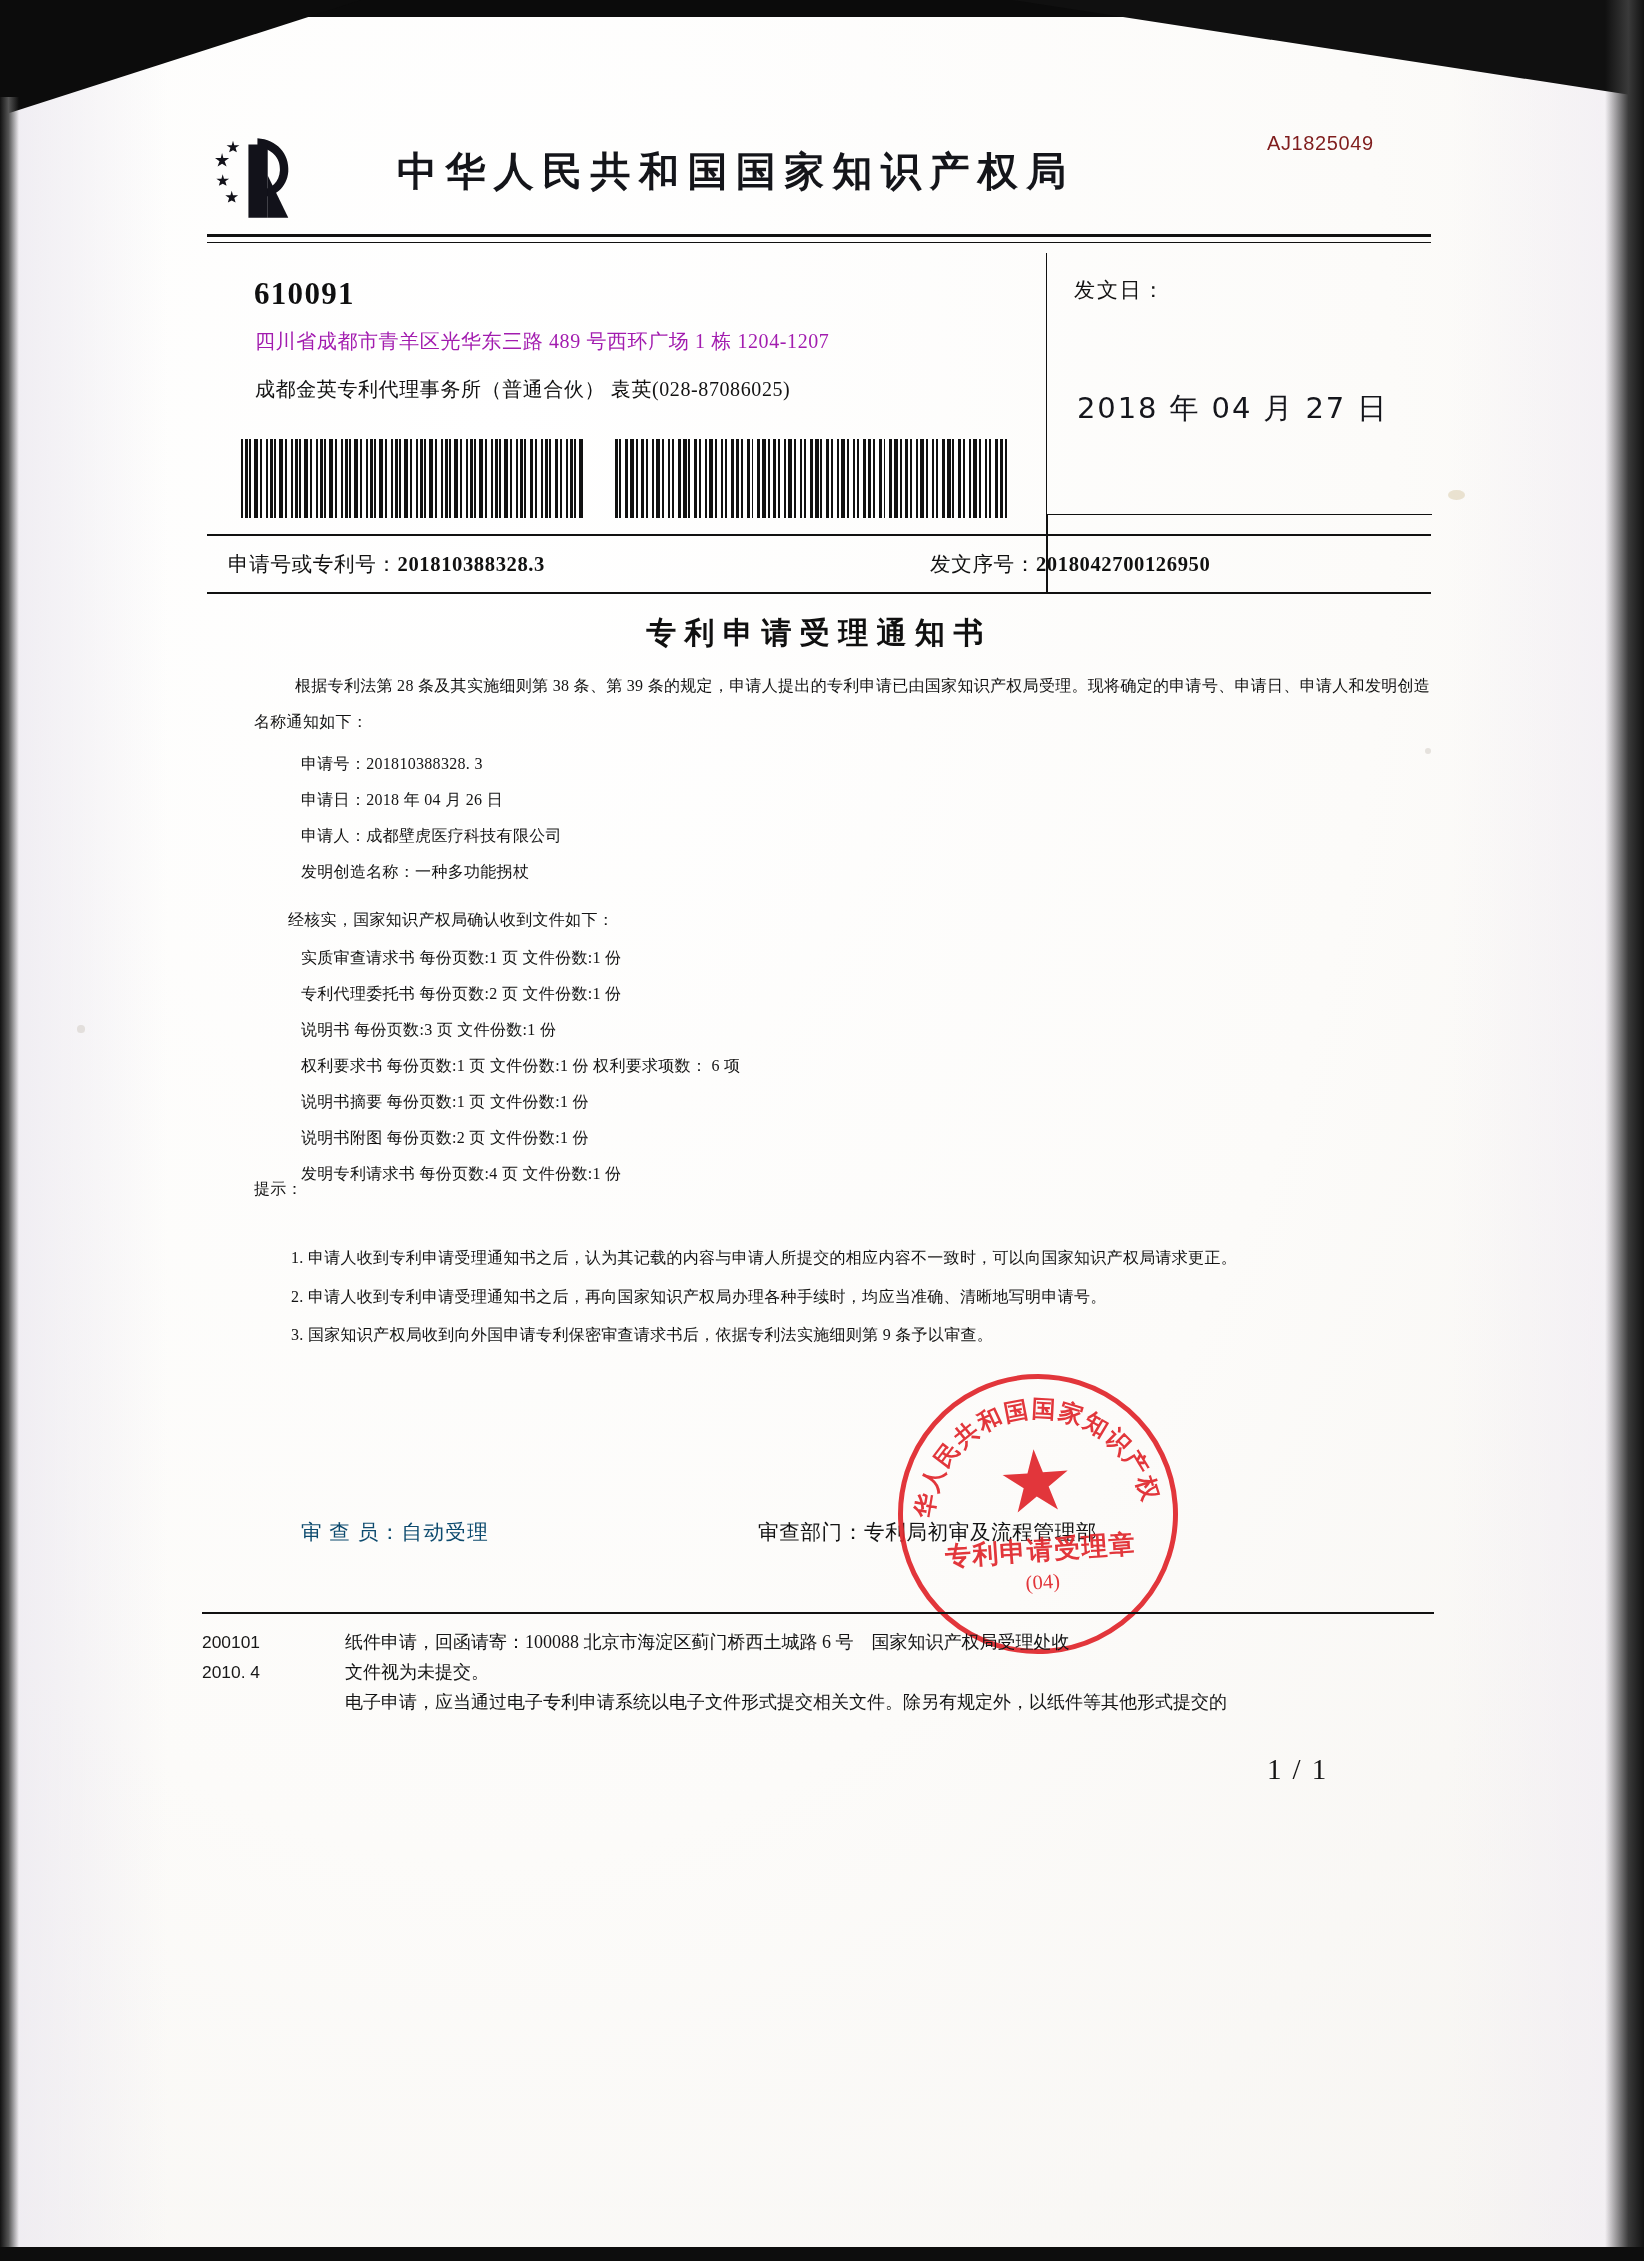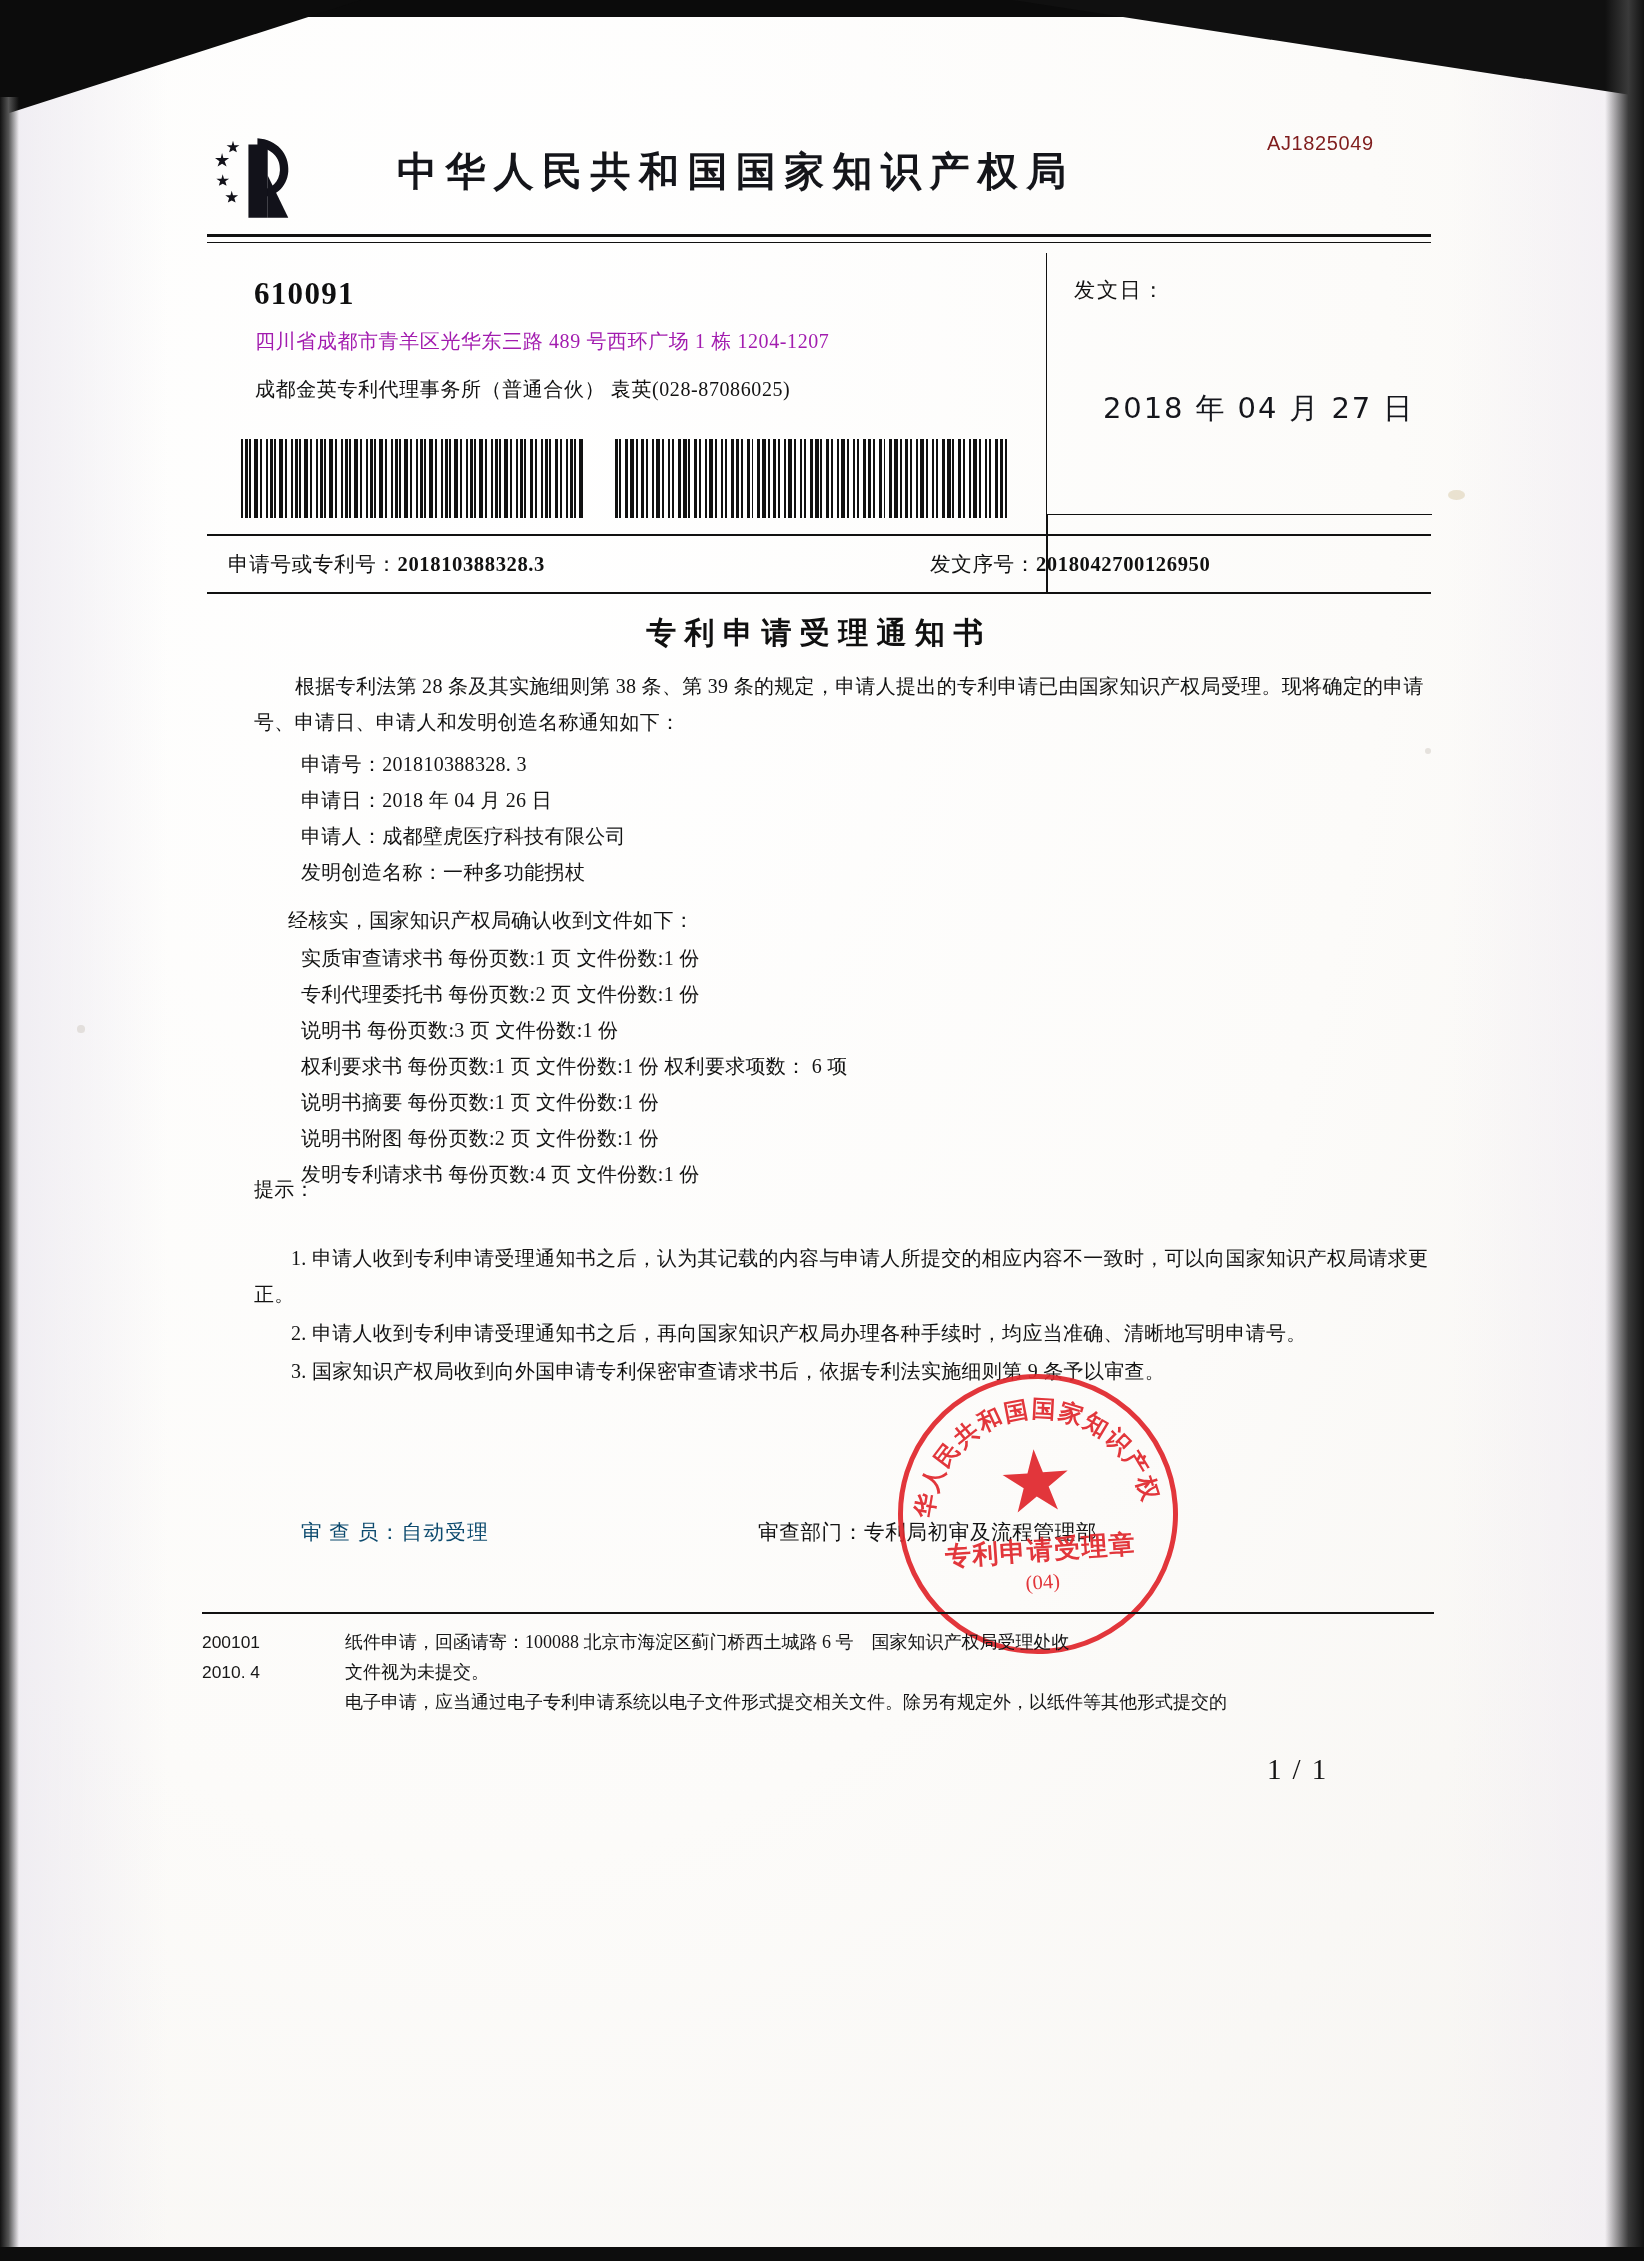--- a/index.html
+++ b/index.html
@@ -173,21 +173,20 @@
     color: #121212;
   }
   .datebox-value {
     position: absolute;
     left: 893px;
     top: 279px;
     font-size: 29px;
     letter-spacing: 1.9px;
     color: #15161c;
     font-family: "DejaVu Sans", sans-serif;
-    margin-left: 26px;
   }
 
   
   .barcode {
     position: absolute;
     height: 79px;
     background-repeat: repeat-x;
   }
   #barcode-left {
     left: 57px;
@@ -263,21 +262,21 @@
     font-size: 30px;
     font-weight: bold;
     letter-spacing: 8.4px;
     color: #101010;
   }
 
   
   .body-text {
     position: absolute;
     color: #131313;
-    font-size: 20px;
+    font-size: 16px;
     line-height: 36px;
     letter-spacing: 0.3px;
   }
   #para-intro {
     left: 70px;
     top: 558px;
     width: 1180px;
     text-indent: 41px;
   }
   #list-basic {

